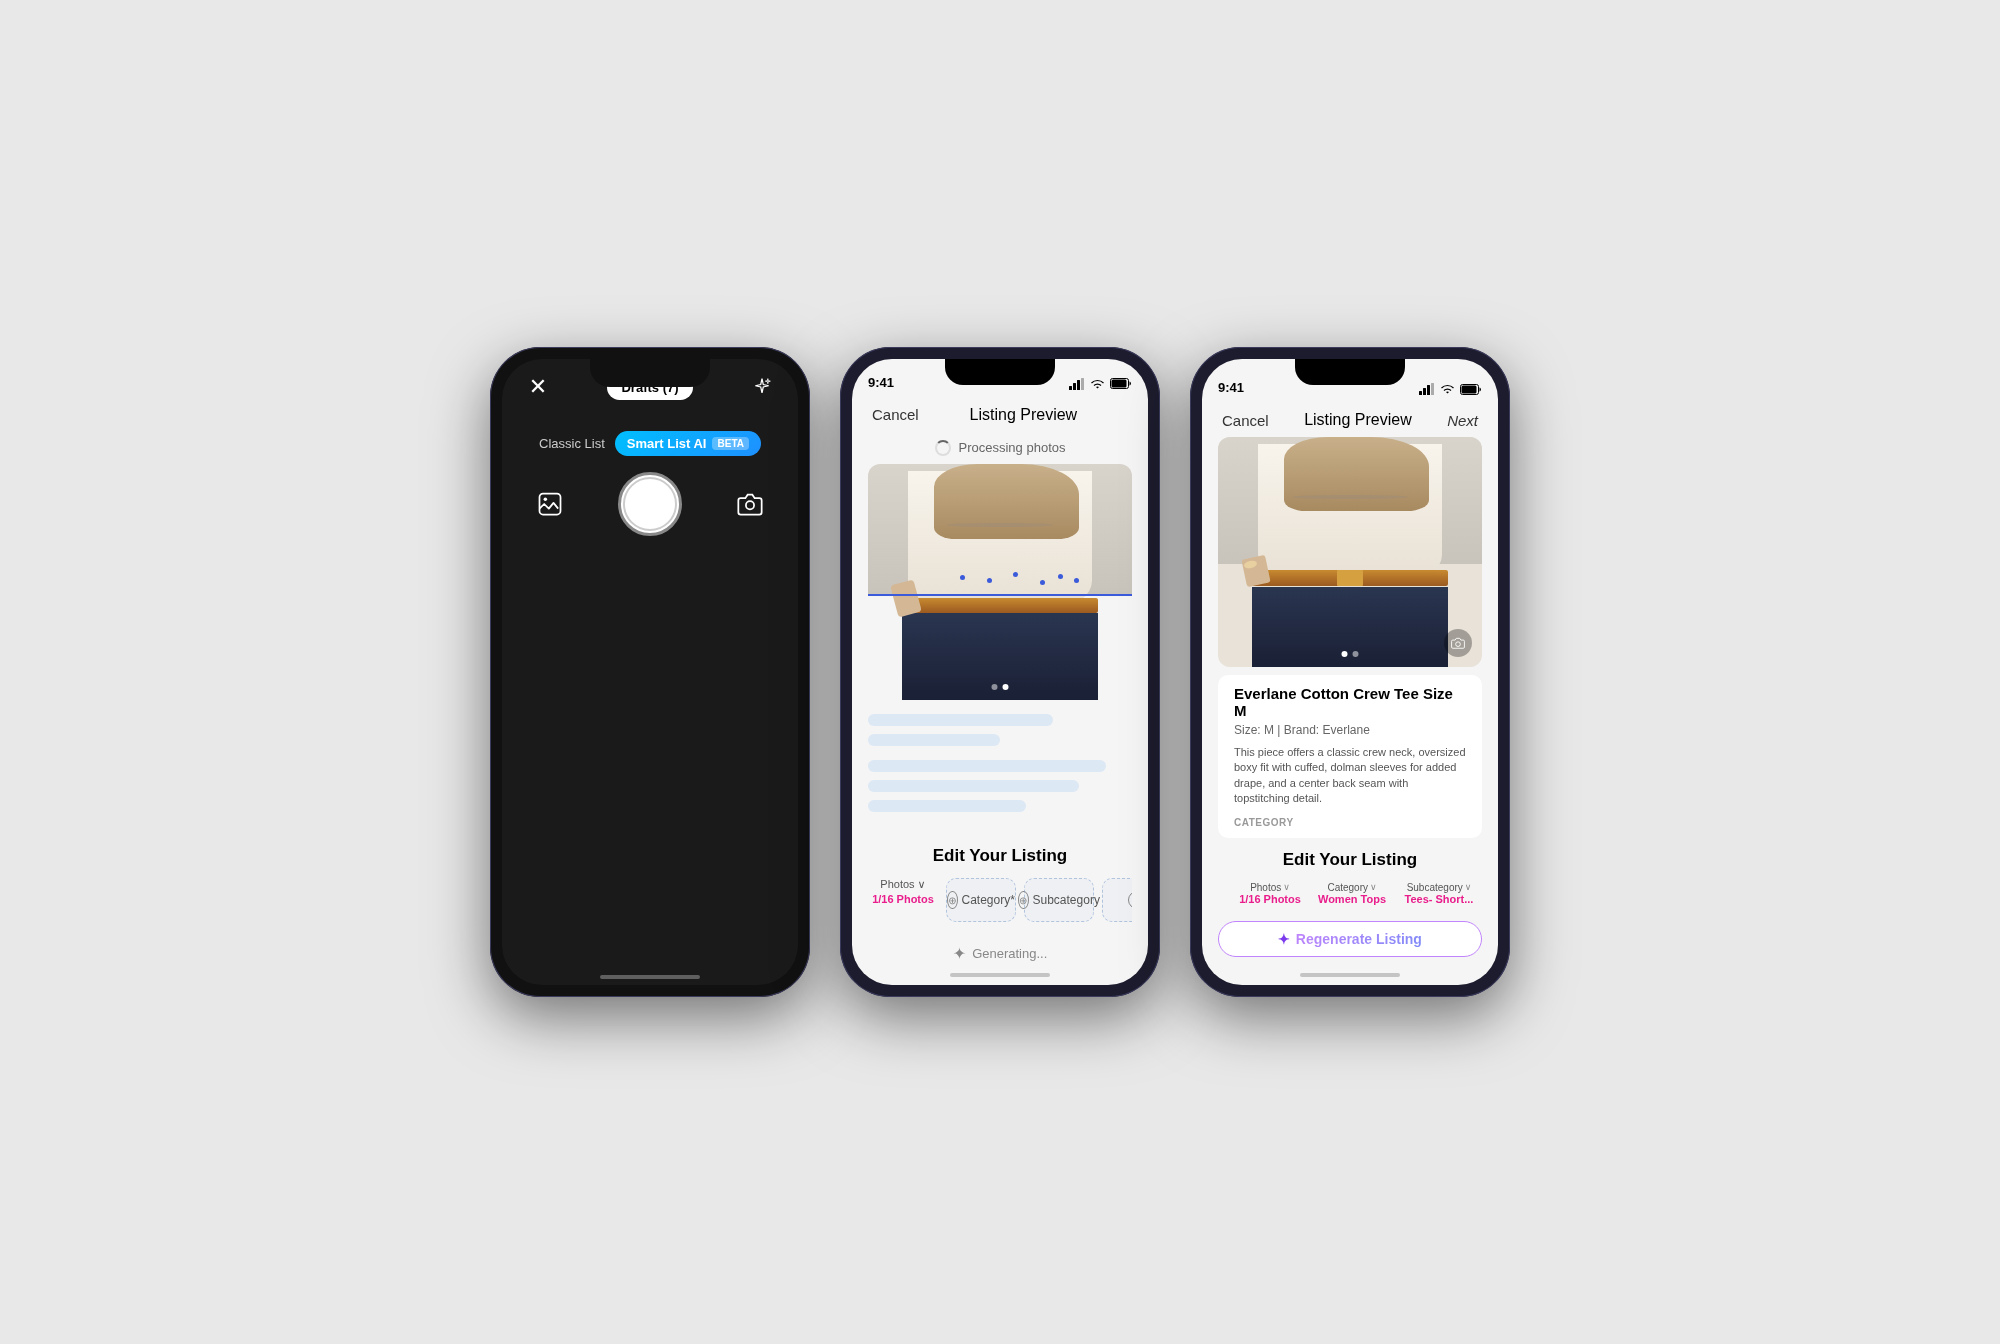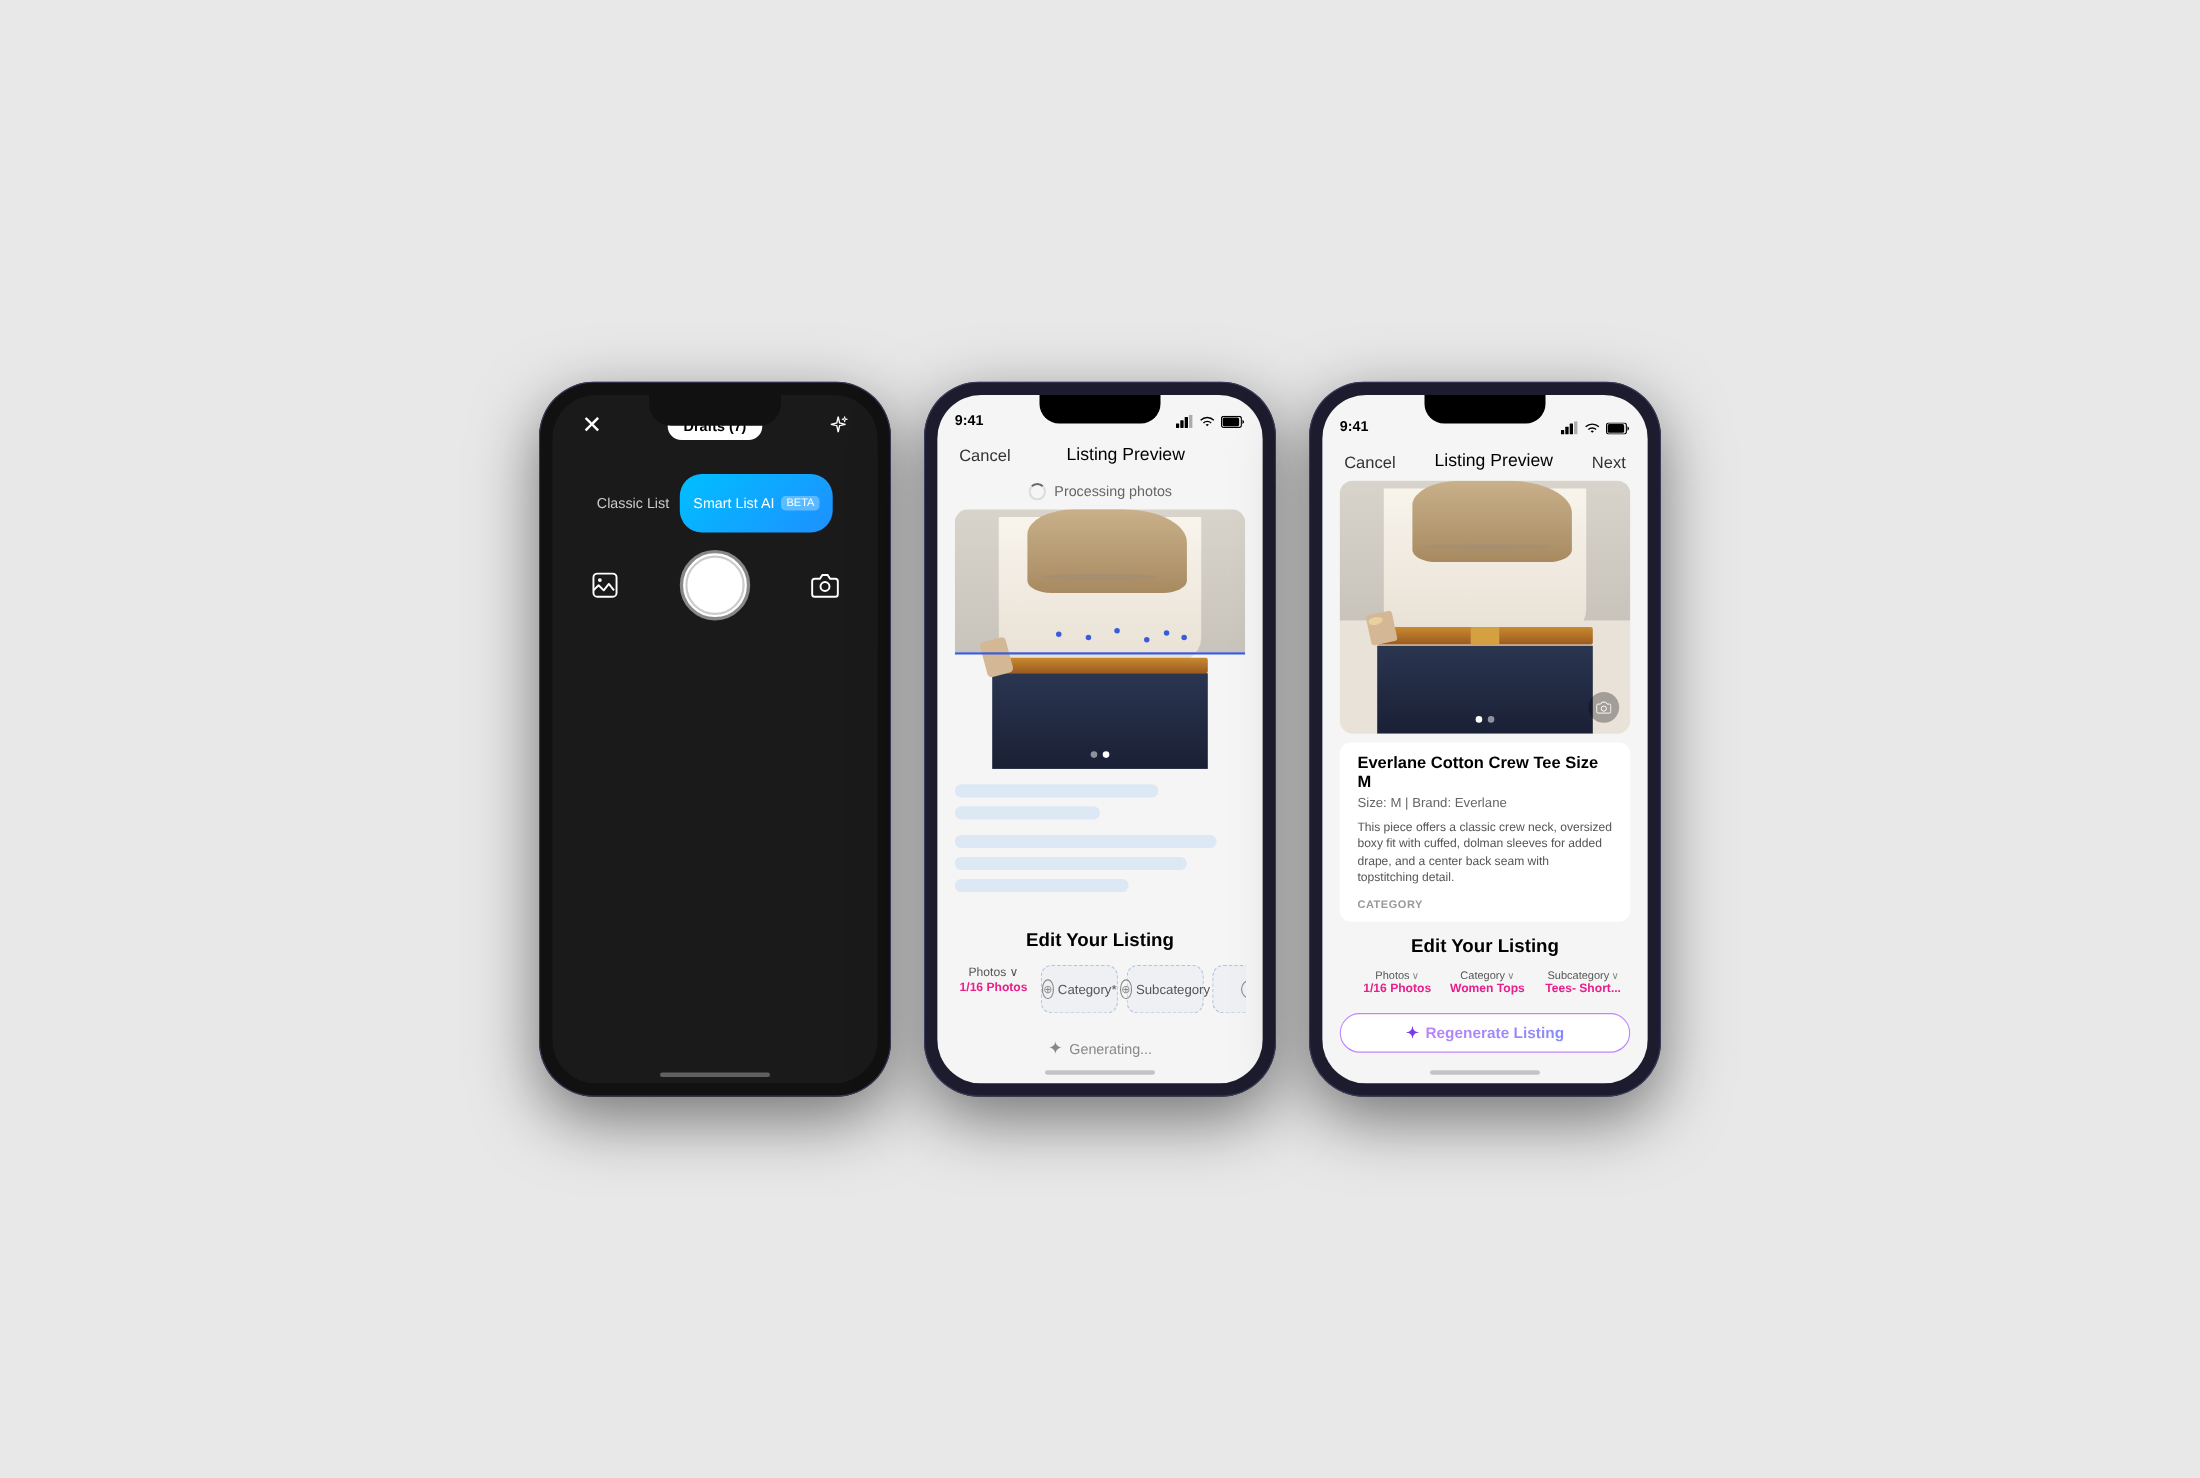--- a/index.html
+++ b/index.html
@@ -136,23 +136,23 @@
 
     .classic-list-btn {
       color: #ccc;
       font-size: 13px;
     }
 
     .smart-list-btn {
       background: linear-gradient(135deg, #00bfff, #1e90ff);
       color: #fff;
       border-radius: 20px;
-      padding: 19px 12px;
+      padding: 5px 12px;
       font-size: 13px;
-      font-weight: 400;
+      font-weight: 700;
       display: flex;
       align-items: center;
       gap: 6px;
     }
 
     .beta-badge {
       background: rgba(255,255,255,0.3);
       border-radius: 4px;
       padding: 1px 5px;
       font-size: 10px;
@@ -223,20 +223,21 @@
       color: #333;
     }
     .nav-title {
       font-size: 16px;
       font-weight: 400;
       color: #000;
     }
     .nav-next {
       font-size: 15px;
       color: #333;
+      font-style: italic;
     }
 
     .processing-bar {
       display: flex;
       align-items: flex-start;
       justify-content: center;
       gap: 8px;
       padding: 8px;
       font-size: 13px;
       color: #666;

